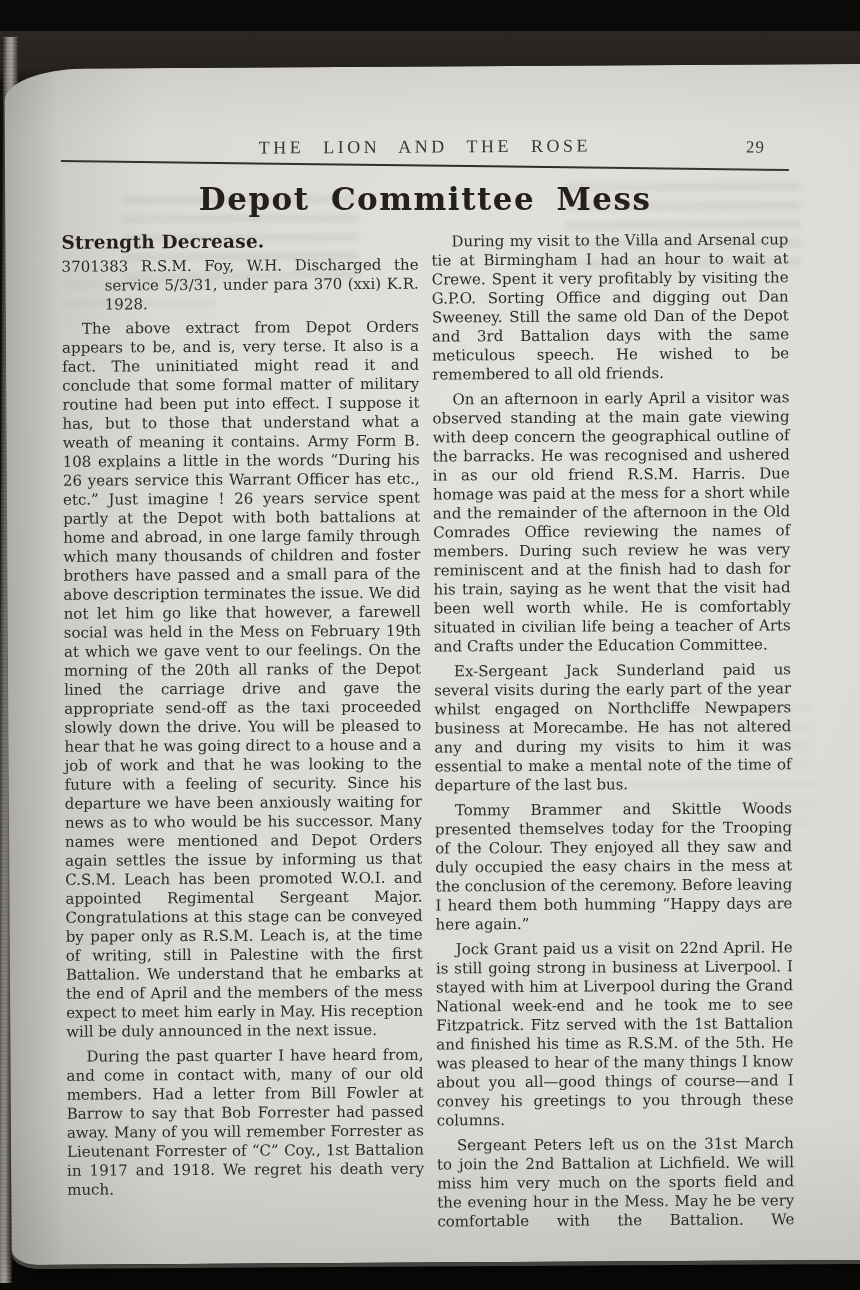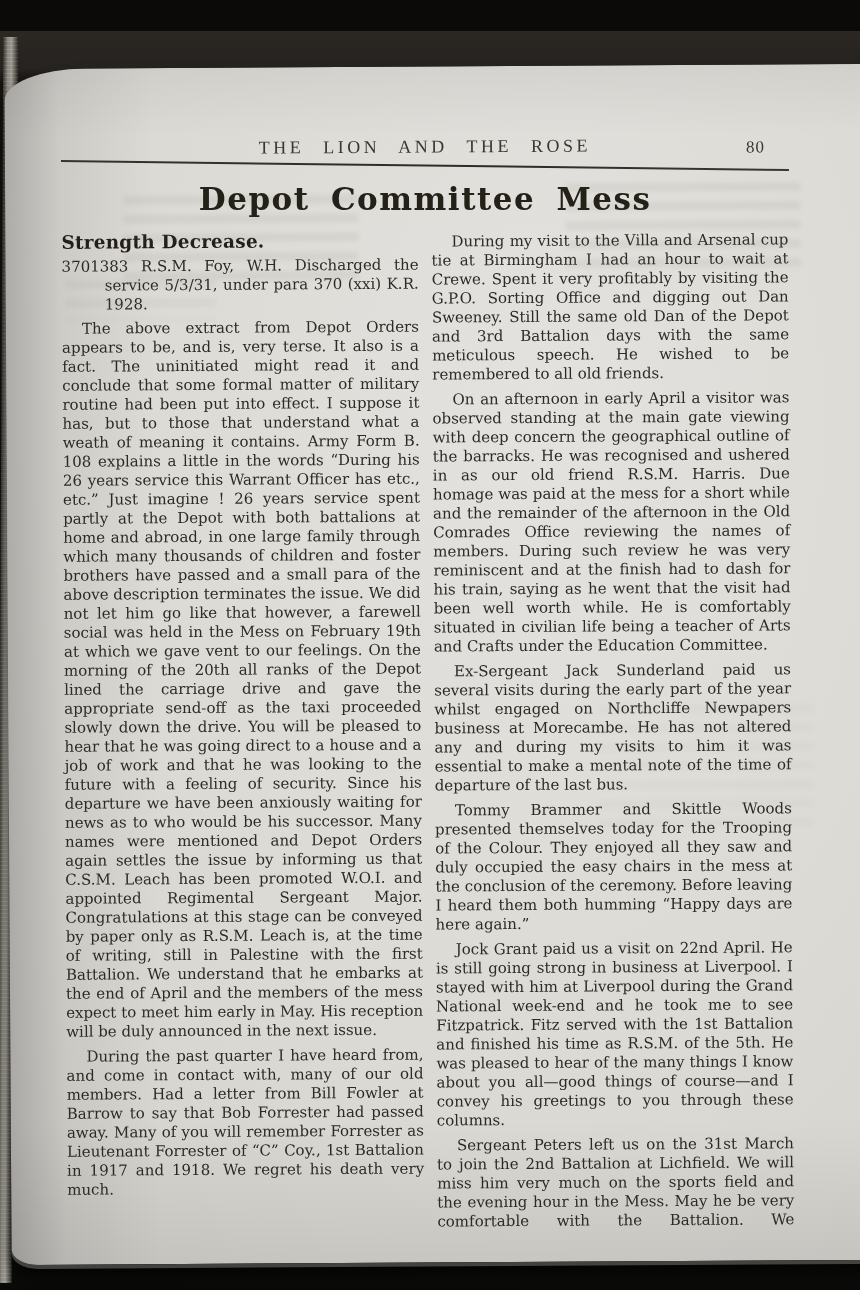--- a/index.html
+++ b/index.html
@@ -100,21 +100,21 @@
 
   <div class="page">
 
     <div class="ghost g1"></div>
     <div class="ghost g2"></div>
     <div class="ghost g3"></div>
     <div class="ghost g4"></div>
 
     <div class="running-head">
       <span class="journal">THE LION AND THE ROSE</span>
-      <span class="pagenum">80</span>
+      <span class="pagenum">29</span>
     </div>
 
     <div class="head-rule"></div>
 
     <h1 class="article-title">Depot Committee Mess</h1>
 
     <div class="columns">
 
       <div class="col col-left">
         <h2 class="section-heading">Strength Decrease.</h2>

